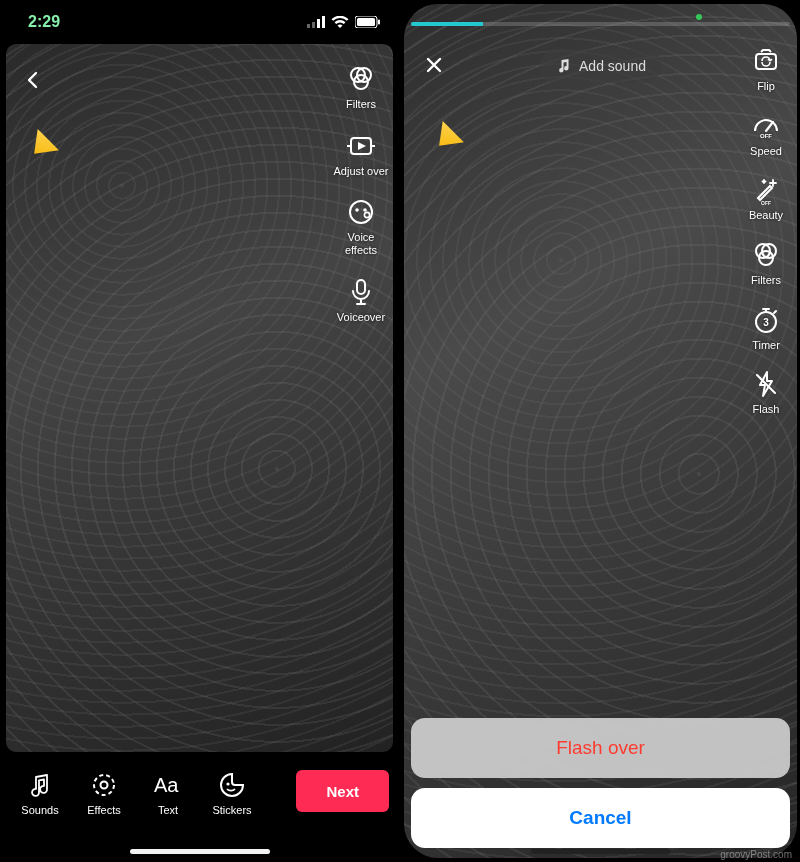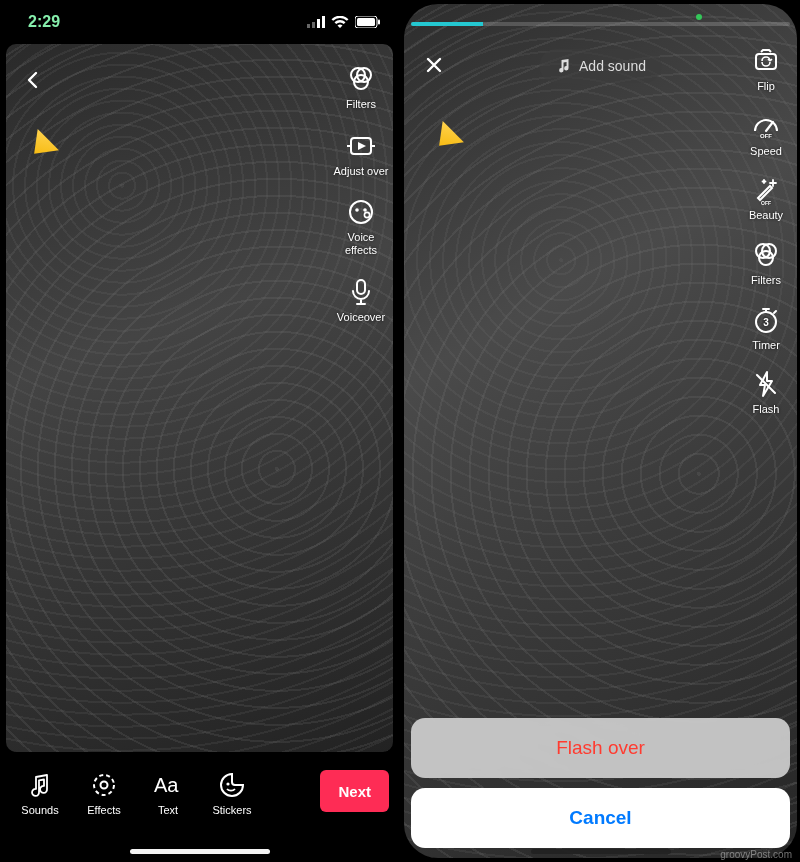--- a/index.html
+++ b/index.html
@@ -41,21 +41,21 @@
   .progress .fill { background: #24c8d1; height: 100%; width: 19%; }
 
   .right-stack { position: absolute; right: 8px; top: 62px; display: flex; flex-direction: column; gap: 18px; width: 60px; }
   .phone.right .right-stack { top: 44px; right: 4px; gap: 16px; }
   .tool { display: flex; flex-direction: column; align-items: center; gap: 2px; color: #fff; font-size: 11px; font-weight: 500; text-align: center; line-height: 1.15; cursor: pointer; text-shadow: 0 0 3px rgba(0,0,0,.8); }
   .tool .ic { width: 34px; height: 34px; display: flex; align-items: center; justify-content: center; }
 
   .bottom-nav { position: absolute; left: 0; right: 0; bottom: 0; height: 106px; display: flex; align-items: flex-start; padding: 14px 10px 0 10px; gap: 4px; }
   .nav-item { flex: 0 0 60px; display: flex; flex-direction: column; align-items: center; gap: 4px; color: #fff; font-size: 11px; cursor: pointer; }
   .nav-item .ic { width: 30px; height: 30px; display: flex; align-items: center; justify-content: center; }
-  .next-btn { margin-left: auto; align-self: flex-start; background: #fe2c55; color: #fff; border-radius: 6px; height: 42px; padding: 0 18px; font-size: 15px; font-weight: 600; display: flex; align-items: center; cursor: pointer; }
+  .next-btn { margin-left: auto; align-self: flex-start; background: #fe2c55; color: #fff; border-radius: 6px; height: 42px; padding: 0 30px; font-size: 15px; font-weight: 600; display: flex; align-items: center; cursor: pointer; }
 
   .home-indicator { position: absolute; left: 50%; transform: translateX(-50%); bottom: 8px; width: 140px; height: 5px; border-radius: 3px; background: #fff; opacity: .95; }
 
   .arrow-annot { position: absolute; width: 70px; height: 70px; pointer-events: none; }
   .phone.left .arrow-annot { left: 14px; top: 104px; }
   .phone.right .arrow-annot { left: 18px; top: 96px; }
 
   .action-sheet { position: absolute; left: 10px; right: 10px; bottom: 14px; display: flex; flex-direction: column; gap: 10px; }
   .sheet-group { background: rgba(220,220,220,.85); backdrop-filter: blur(4px); border-radius: 14px; overflow: hidden; }
   .sheet-item { height: 60px; display: flex; align-items: center; justify-content: center; font-size: 19px; cursor: pointer; }

